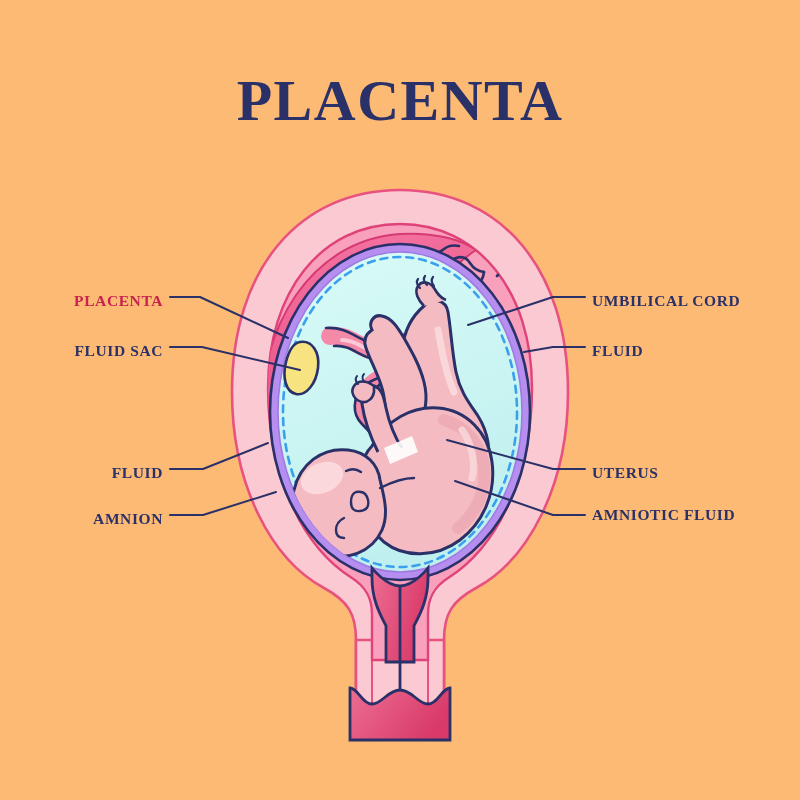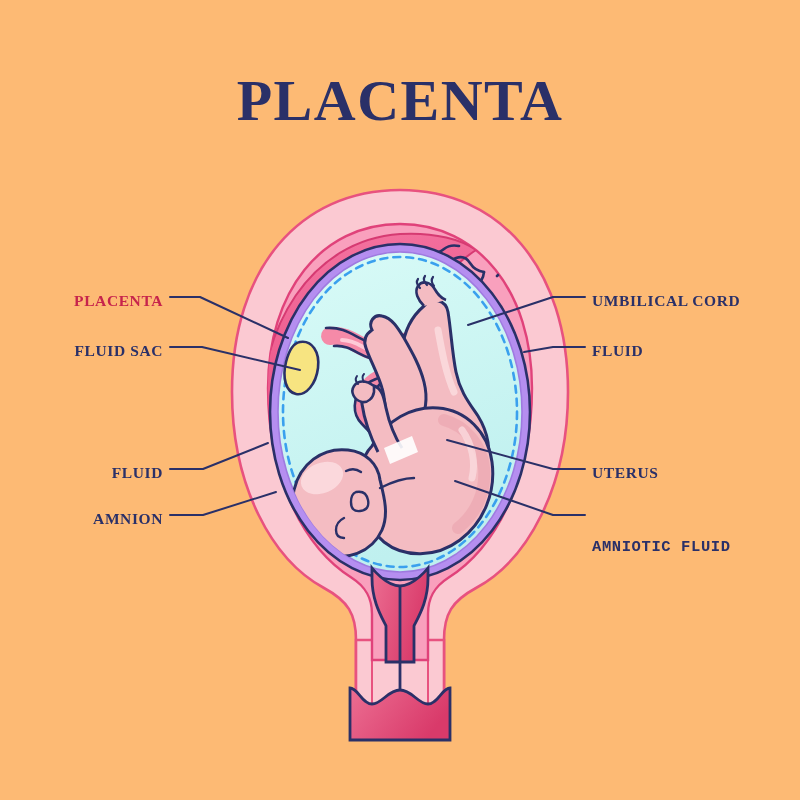--- a/index.html
+++ b/index.html
@@ -362,15 +362,15 @@
   <div class="lbl left" style="left:0;width:163px;top:465px;">FLUID</div>
 
   <div class="lbl left" style="left:0;width:163px;top:511px;">AMNION</div>
 
   <div class="lbl right" style="left:592px;top:293px;">UMBILICAL CORD</div>
 
   <div class="lbl right" style="left:592px;top:343px;">FLUID</div>
 
   <div class="lbl right" style="left:592px;top:465px;">UTERUS</div>
 
-  <div class="lbl right" style="left:592px;top:540px;font-family:Liberation Mono, monospace;">AMNIOTIC FLUID</div>
+  <div class="lbl right" style="left:592px;top:507px;">AMNIOTIC FLUID</div>
 
 </div>
 
 </body></html>

